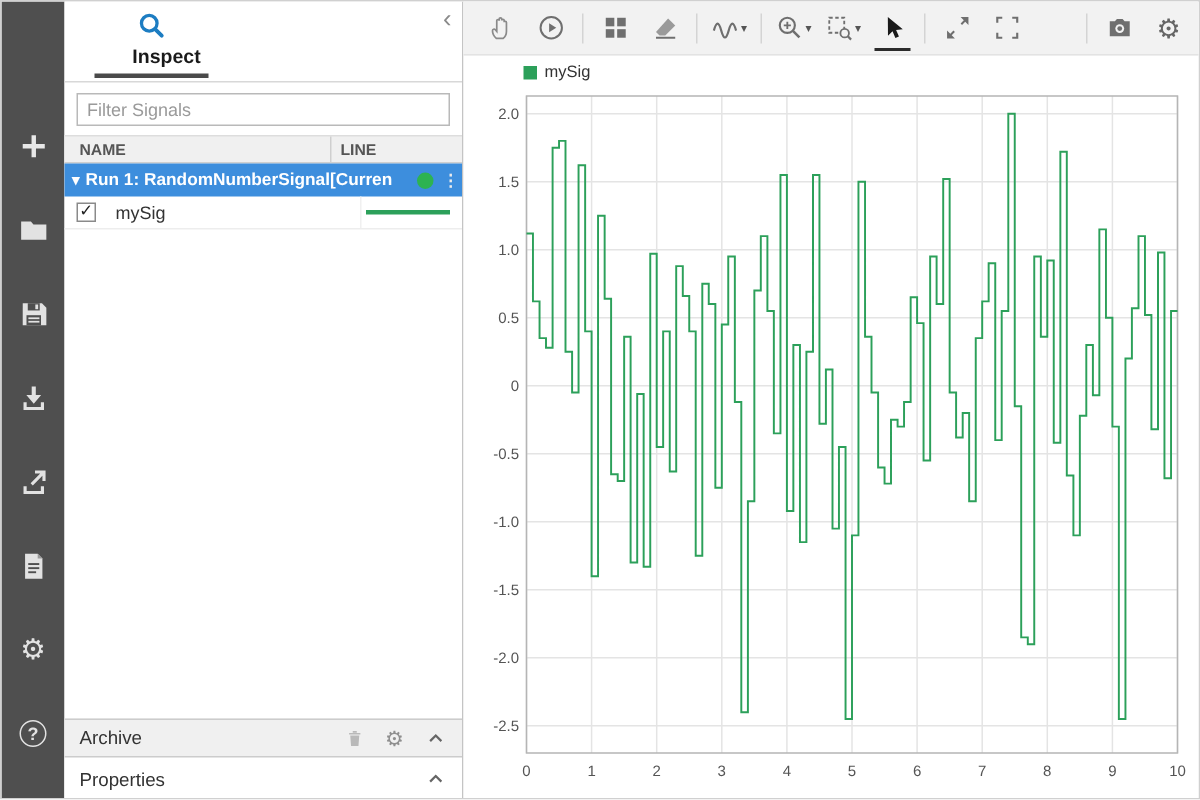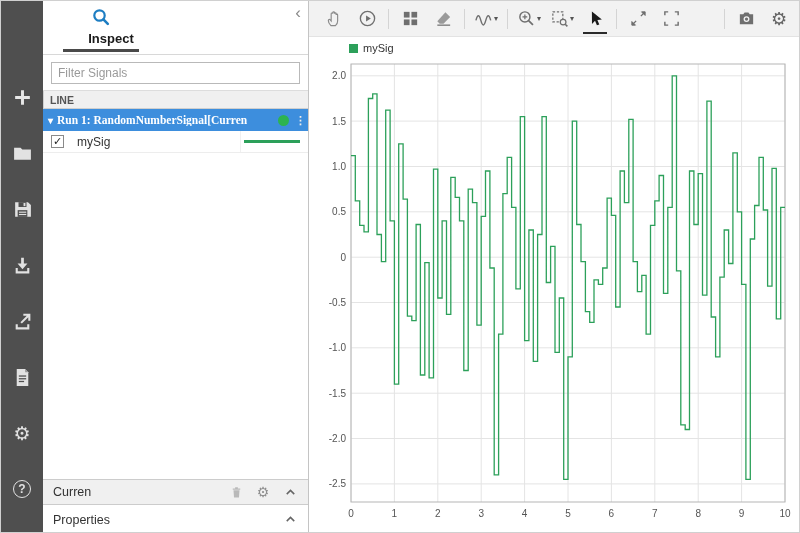--- a/index.html
+++ b/index.html
@@ -44,27 +44,27 @@
     width:100%; height:22px; border:1px solid #b9b9b9; font-size:12px; padding:2px 6px;
     font-family:"Liberation Sans",sans-serif; color:#4d7c0f; outline:none;
   }
   .filter-row input::placeholder { color:#9a9a9a; }
   .thead {
     display:flex; height:19px; background:#f0f0f0;
     border-top:1px solid #ddd; border-bottom:1px solid #cfcfcf;
     font-size:10.5px; font-weight:bold; color:#555; align-items:center;
   }
   .col-name { flex:1; padding-left:10px; }
-  .col-line { width:56px; border-left:1px solid #cfcfcf; padding-left:6px; height:100%; display:flex; align-items:center; }
+  .col-line { width:88px; border-left:1px solid #cfcfcf; padding-left:6px; height:100%; display:flex; align-items:center; }
   .run-row {
     height:22px; background:#3d8edd; color:#fff; display:flex; align-items:center;
     font-size:11.5px; font-weight:bold; cursor:pointer;
   }
   .run-caret { margin:0 4px 0 5px; font-size:10px; flex:none; }
-  .run-label { flex:1; min-width:0; white-space:nowrap; overflow:hidden;font-family:Liberation Serif, serif; }
+  .run-label { flex:1; min-width:0; white-space:nowrap; overflow:hidden; }
   .run-dot { width:11px; height:11px; border-radius:50%; margin:0 6px 0 4px; flex:none; }
   .run-menu { color:#ececec; font-size:11px; margin-right:2px; flex:none; cursor:pointer; }
   .sig-row { height:22px; display:flex; align-items:center; font-size:12px; color:#333; border-bottom:1px solid #ededed; cursor:pointer; }
   .cbx {
     width:13px; height:13px; border:1px solid #8a8a8a; background:#fff; margin-left:8px; flex:none;
     display:flex; align-items:center; justify-content:center; font-size:11px; color:#222; line-height:1; cursor:pointer;
   }
   .sig-name { flex:1; min-width:0; margin-left:13px; }
   .sig-line { width:68px; border-left:1px solid #f0f0f0; height:100%; display:flex; align-items:center; padding:0 8px 0 3px; }
   .sig-line .swatch { width:100%; height:3px; }
@@ -167,20 +167,21 @@
         <span class="tlabel">Inspect</span>
       </div>
       <span class="collapse-btn">‹</span>
     </div>
 
     <div class="filter-row">
       <input type="text" placeholder="Filter Signals" style="">
     </div>
 
     <div class="thead">
+      <span class="col-name">NAME</span>
       <span class="col-line">LINE</span>
     </div>
 
     <div class="run-row">
       <span class="run-caret">▾</span>
       <span class="run-label">Run 1: RandomNumberSignal[Curren</span>
       <span class="run-dot" style="background: rgb(45, 179, 81);"></span>
       <span class="run-menu">⋮</span>
     </div>
 
@@ -188,21 +189,21 @@
       <span class="cbx">
           <span>✓</span>
         </span>
       <span class="sig-name">mySig</span>
       <span class="sig-line">
           <span class="swatch" style="background: rgb(44, 160, 90);"></span>
         </span>
     </div>
 
     <div class="archive-bar">
-      <span class="bar-label">Curren</span>
+      <span class="bar-label">Archive</span>
       <span class="bar-icon">
         <svg viewBox="0 0 20 20" fill="#b9b9b9">
             <path d="M6 7h8l-.7 9.5H6.7zM5 4.8h10v1.5H5zM8.2 3h3.6v1.6H8.2z"></path>
           </svg>
       </span>
       <span class="bar-icon bar-gear">⚙</span>
       <span class="bar-icon">
         <svg viewBox="0 0 14 14" fill="none" stroke="#666" stroke-width="1.4">
             <path d="M3.5 8.5L7 5l3.5 3.5"></path>
           </svg>

